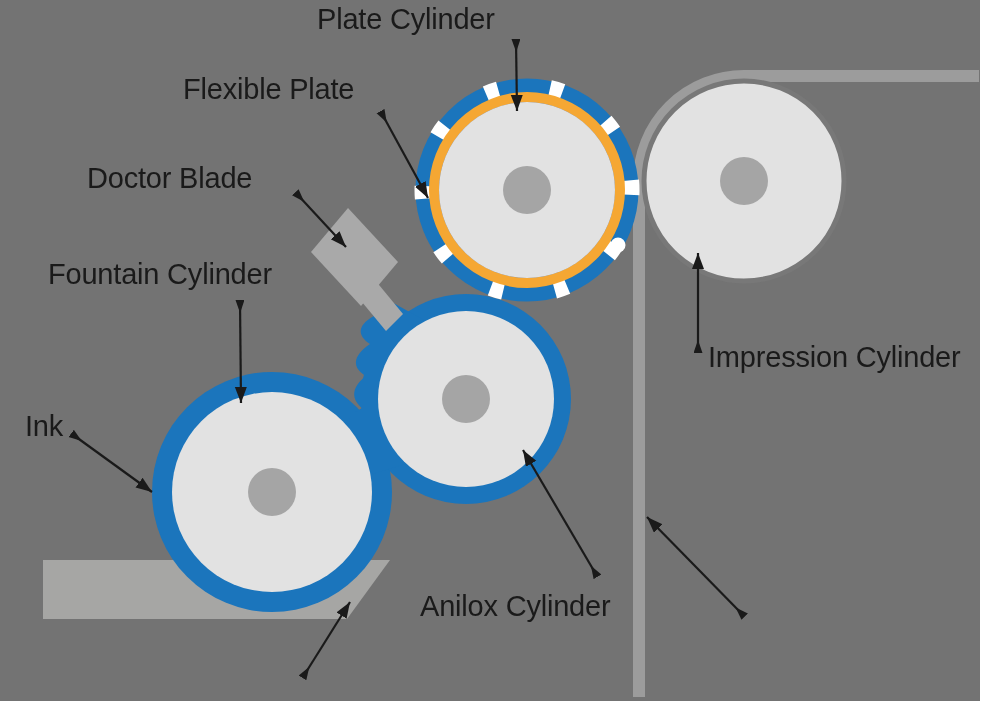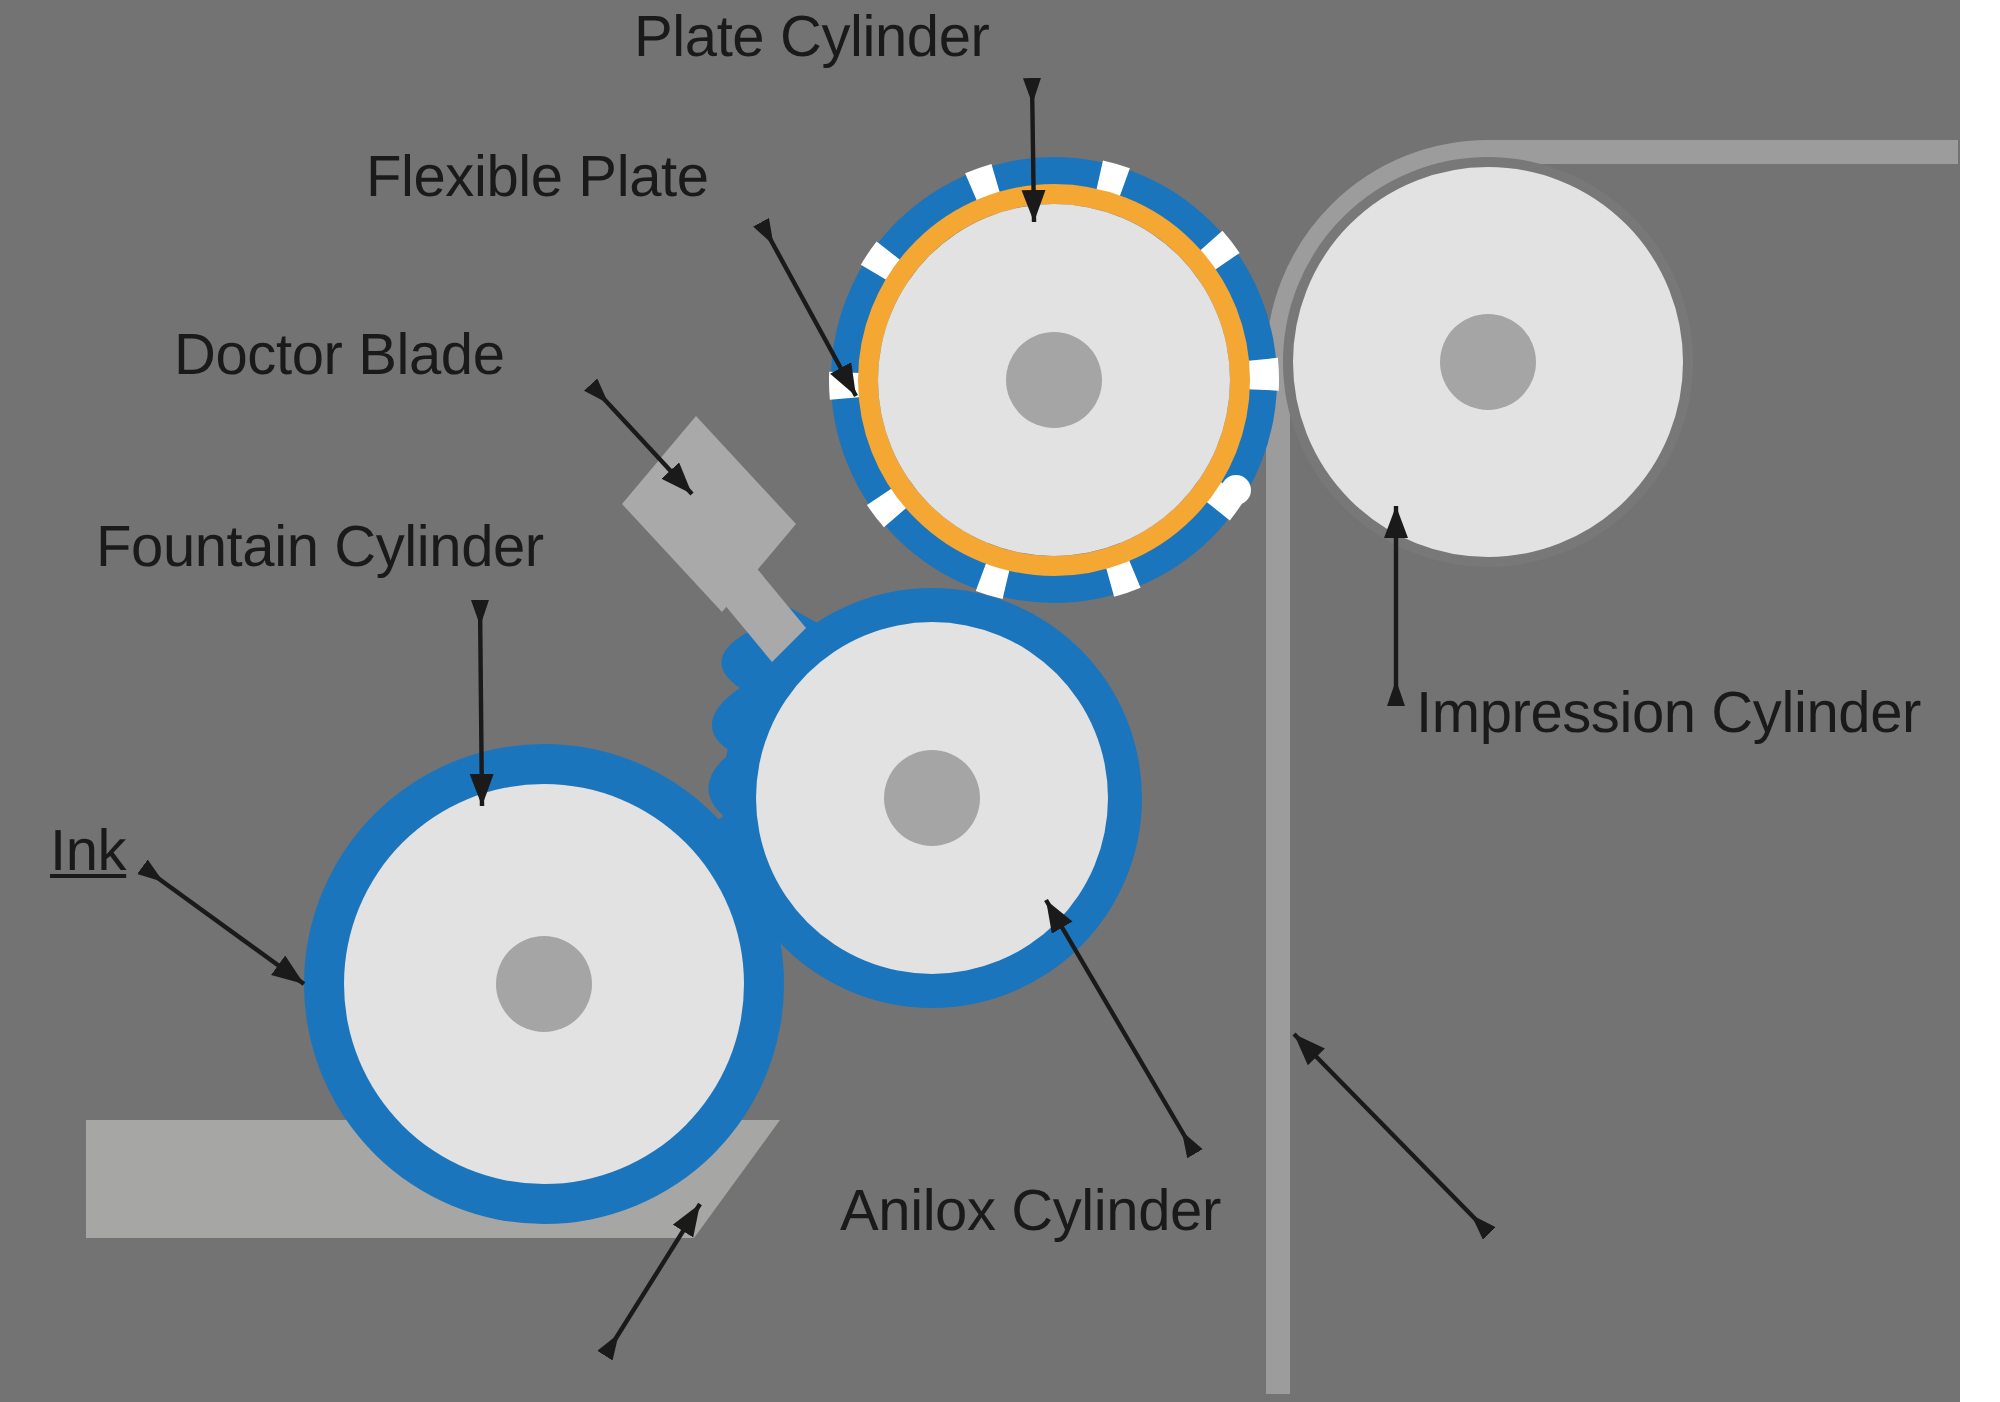--- a/index.html
+++ b/index.html
@@ -9,21 +9,21 @@
   }
   .stage svg{position:absolute;left:0;top:0;}
   .lbl{
     position:absolute;font-size:29px;line-height:1.2;color:#1a1a1a;
     white-space:nowrap;letter-spacing:-0.2px;
   }
   .l-plate{left:317px;top:2px;}
   .l-flex{left:183px;top:72px;}
   .l-doctor{left:87px;top:161px;}
   .l-fountain{left:20px;top:257px;margin-left:28px;}
-  .l-ink{left:25px;top:409px;text-decoration:underline;}
+  .l-ink{left:25px;top:409px;}
   .l-tray{left:182px;top:647px;}
   .l-anilox{left:420px;top:589px;}
   .l-impression{left:708px;top:340px;}
   .l-substrate{left:755px;top:601px;}
 </style>
 </head>
 <body>
 
 <div class="stage">
 

